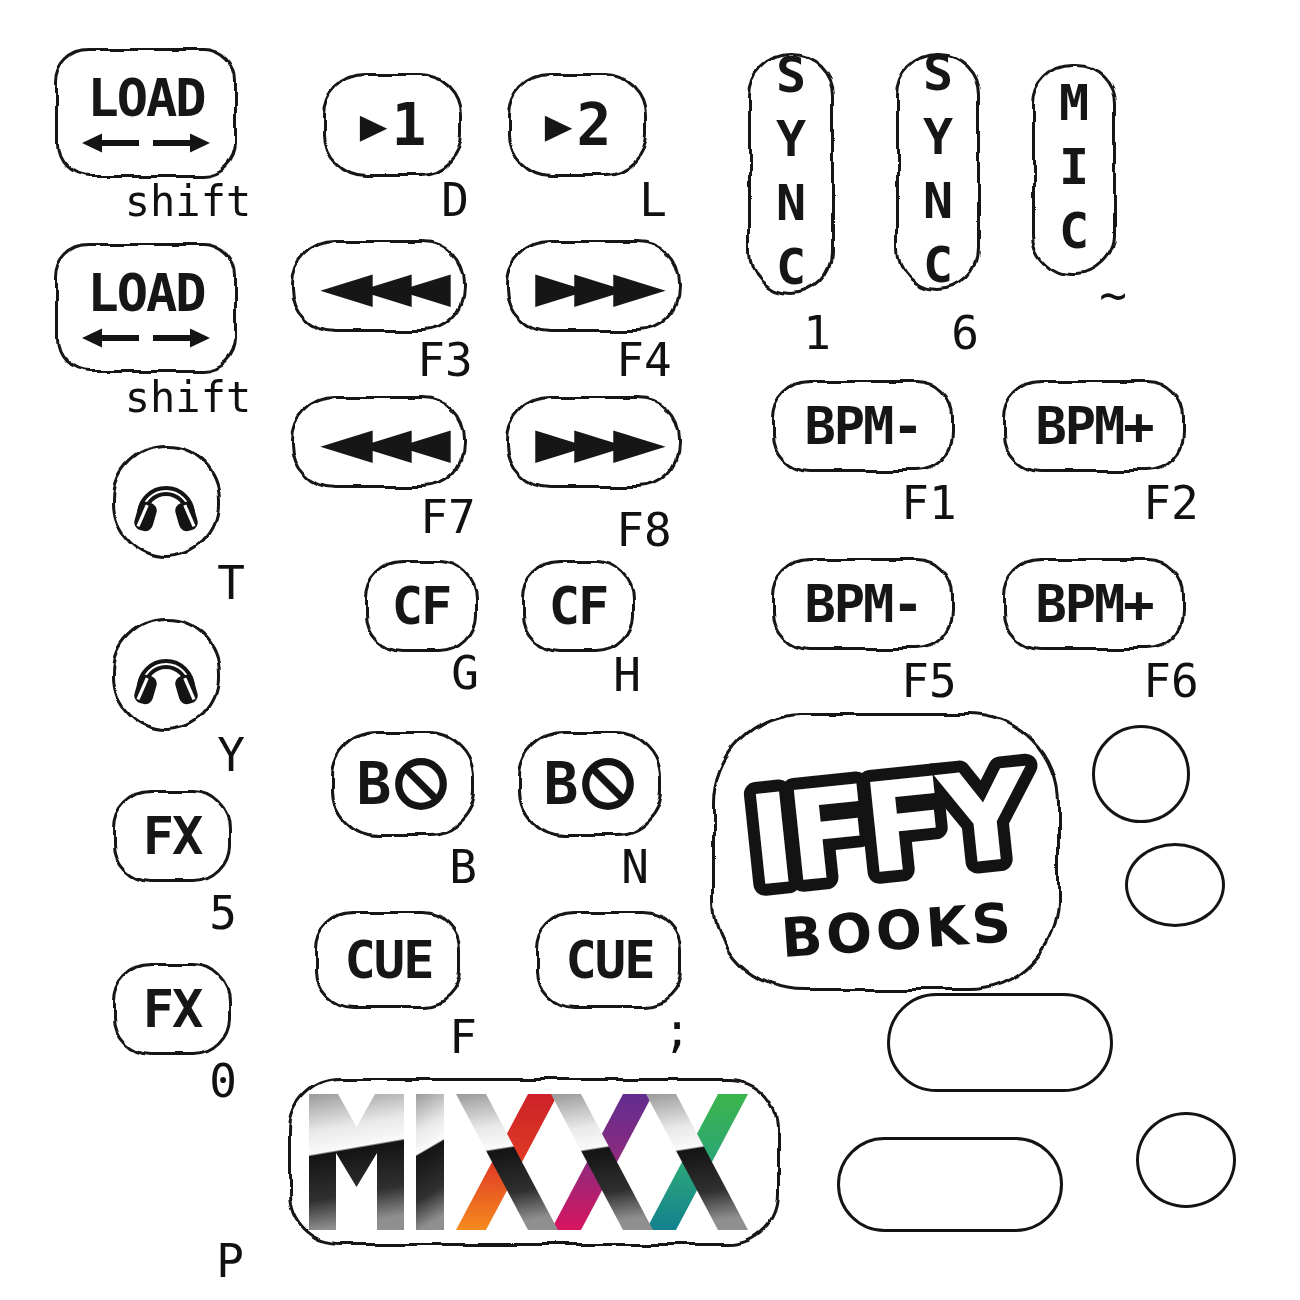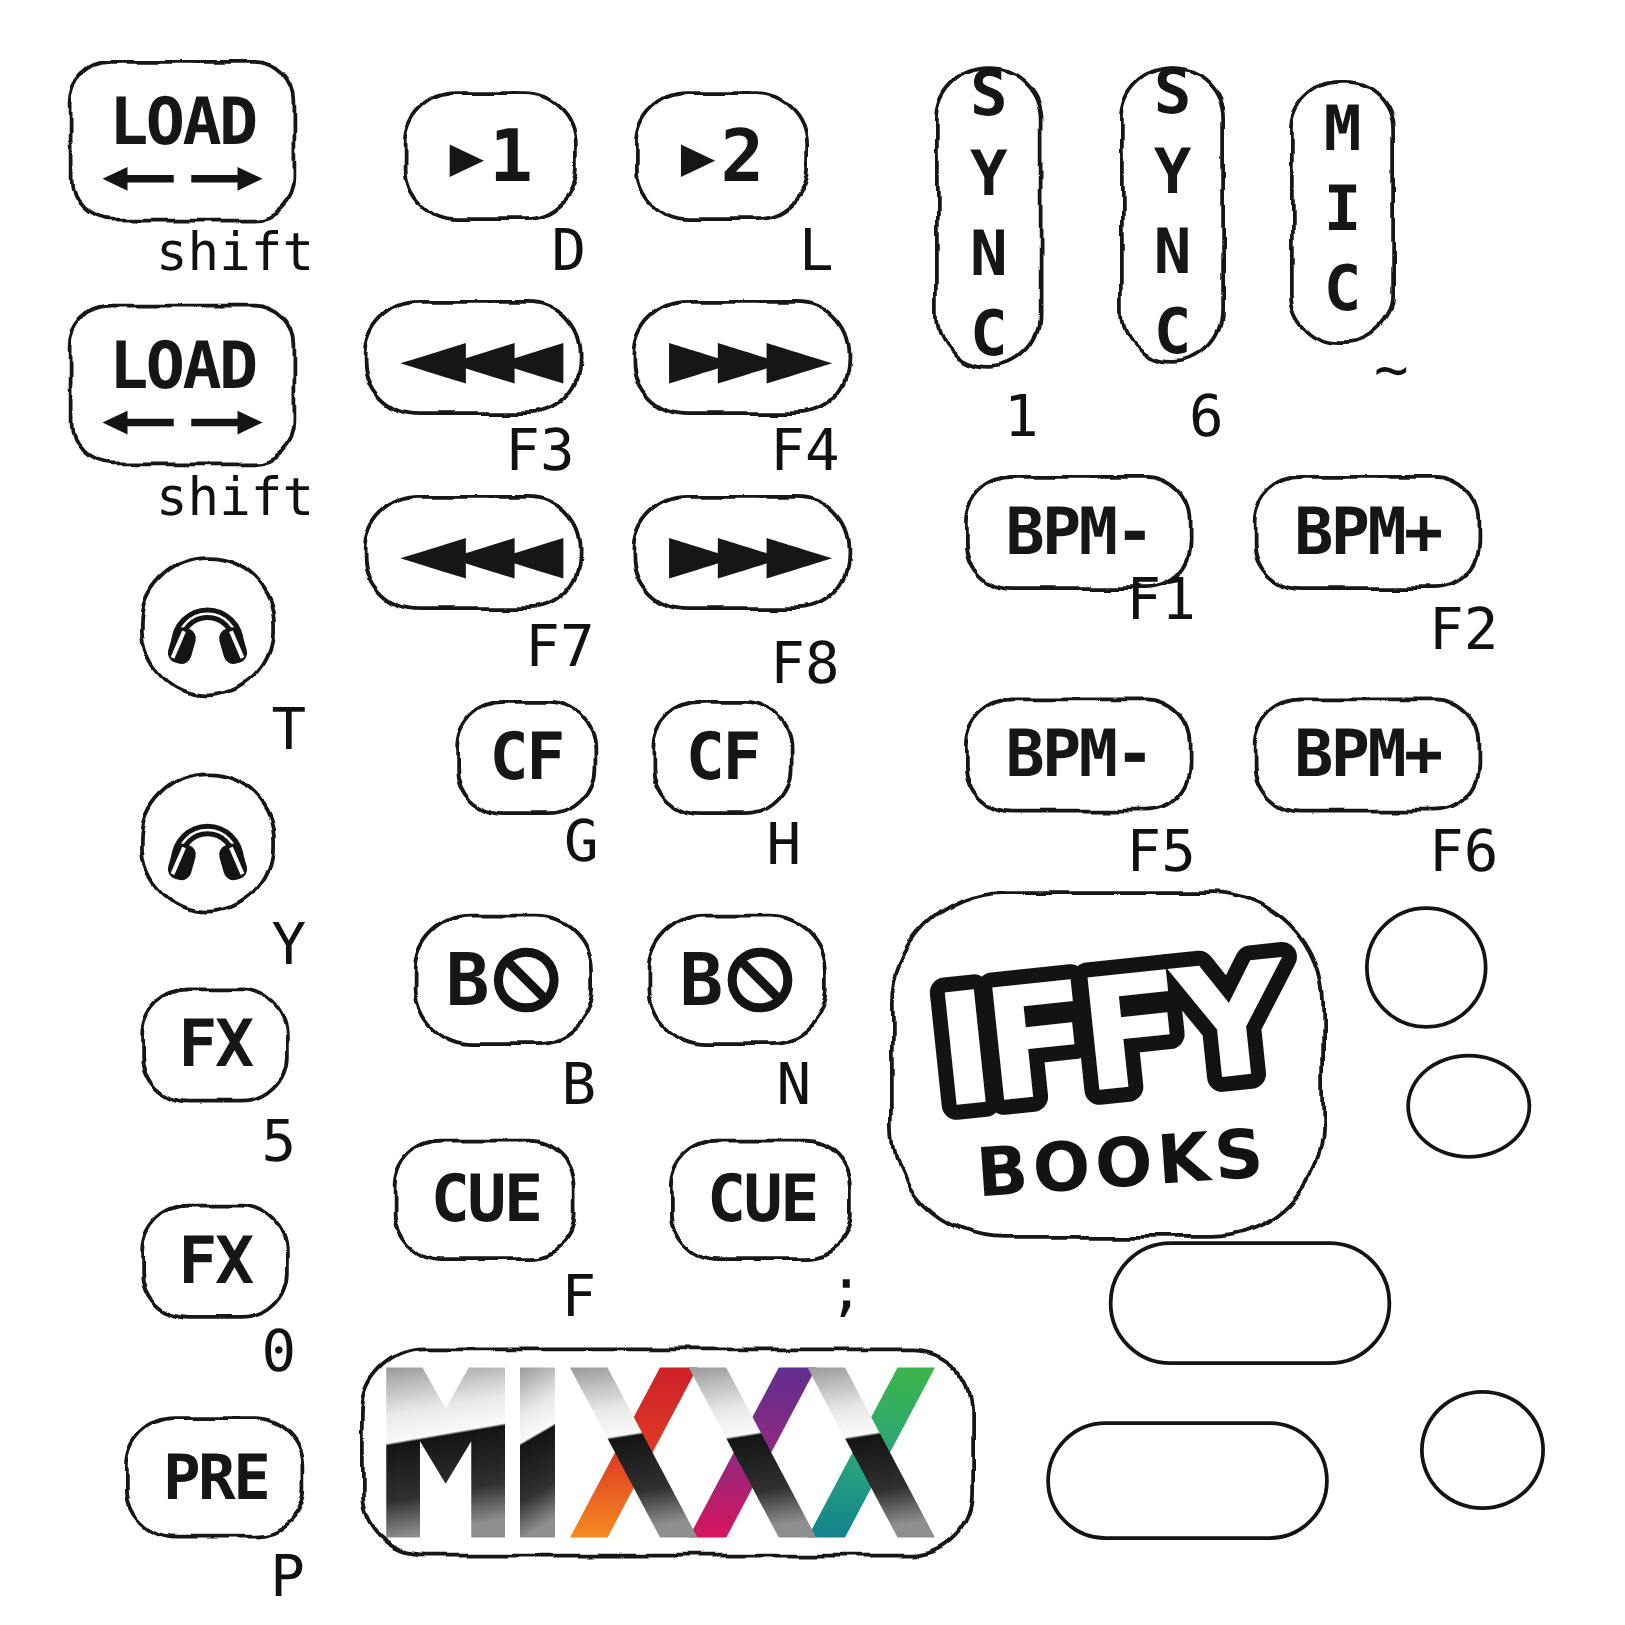--- a/index.html
+++ b/index.html
@@ -109,21 +109,21 @@
       </div>
   </div>
   <div class="key" style="left:628px;top:177px;width:50px">L</div>
 
   <div class="sticker" style="left:291px;top:240px;width:175px;height:92px;border-radius:44px">
     <div class="outline"></div>
     <div class="content">
         <span class="tris">◀◀◀</span>
       </div>
   </div>
-  <div class="key" style="left:396px;top:337px;width:72px">F3</div>
+  <div class="key" style="left:409px;top:337px;width:72px">F3</div>
 
   <div class="sticker" style="left:506px;top:240px;width:175px;height:92px;border-radius:44px">
     <div class="outline"></div>
     <div class="content">
         <span class="tris">▶▶▶</span>
       </div>
   </div>
   <div class="key" style="left:608px;top:337px;width:72px">F4</div>
 
   <div class="sticker" style="left:291px;top:396px;width:175px;height:92px;border-radius:44px">
@@ -165,21 +165,21 @@
       </div>
   </div>
   <div class="key" style="left:1088px;top:272px;width:50px">~</div>
 
   <div class="sticker" style="left:772px;top:380px;width:182px;height:92px;border-radius:38px">
     <div class="outline"></div>
     <div class="content">
         <div class="blabel" style="font-size:52px">BPM-</div>
       </div>
   </div>
-  <div class="key" style="left:893px;top:456px;width:72px">F1</div>
+  <div class="key" style="left:893px;top:480px;width:72px">F1</div>
 
   <div class="sticker" style="left:1003px;top:380px;width:182px;height:92px;border-radius:38px">
     <div class="outline"></div>
     <div class="content">
         <div class="blabel" style="font-size:52px">BPM+</div>
       </div>
   </div>
   <div class="key" style="left:1135px;top:480px;width:72px">F2</div>
 
   <div class="sticker" style="left:772px;top:558px;width:182px;height:92px;border-radius:38px">
@@ -301,26 +301,20 @@
   <div class="key" style="left:438px;top:1014px;width:50px">F</div>
 
   <div class="sticker" style="left:536px;top:911px;width:147px;height:97px;border-radius:38px">
     <div class="outline"></div>
     <div class="content">
         <div class="blabel" style="font-size:52px">CUE</div>
       </div>
   </div>
   <div class="key" style="left:652px;top:1008px;width:50px">;</div>
 
-  <div class="sticker" style="left:100px;top:1133px;width:145px;height:97px;border-radius:40px">
-    <div class="outline"></div>
-    <div class="content">
-        <div class="blabel" style="font-size:50px">PRE</div>
-      </div>
-  </div>
   <div class="key" style="left:205px;top:1238px;width:50px">P</div>
 
   <div class="sticker" style="left:712px;top:713px;width:348px;height:278px;border-radius:90px">
     <div class="outline"></div>
     <div class="content">
       <svg width="348" height="278" viewBox="0 0 348 278">
         <text x="174" y="158" text-anchor="middle" font-family="DejaVu Sans, sans-serif" font-weight="bold" font-size="124" letter-spacing="-8" fill="#ffffff" stroke="#131313" stroke-width="24" stroke-linejoin="round" paint-order="stroke" transform="rotate(-6 174 120)">IFFY</text>
         <text x="186" y="236" text-anchor="middle" font-family="DejaVu Sans, sans-serif" font-weight="bold" font-size="54" letter-spacing="4" fill="#131313" transform="rotate(-4 186 220)">BOOKS</text>
       </svg>
     </div>

